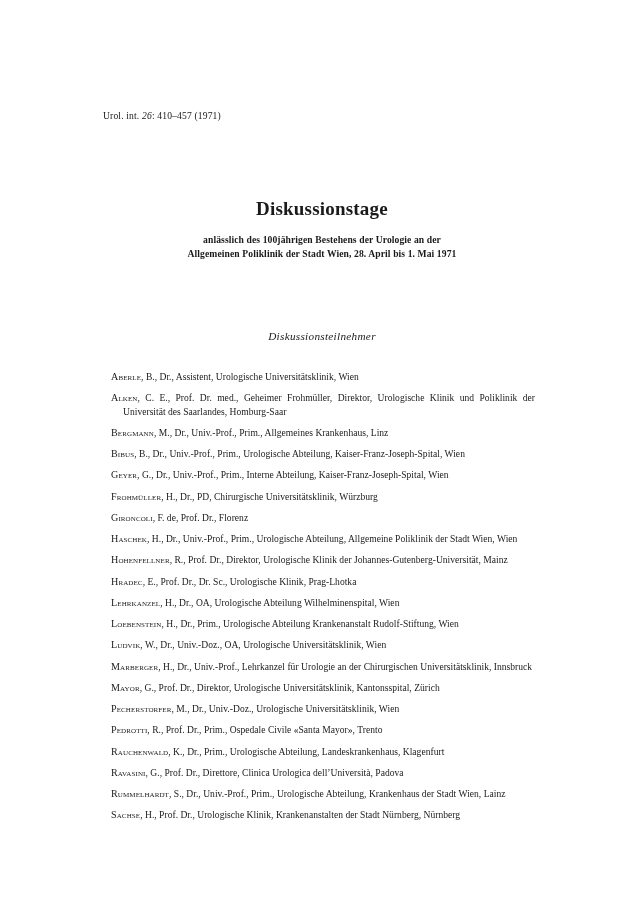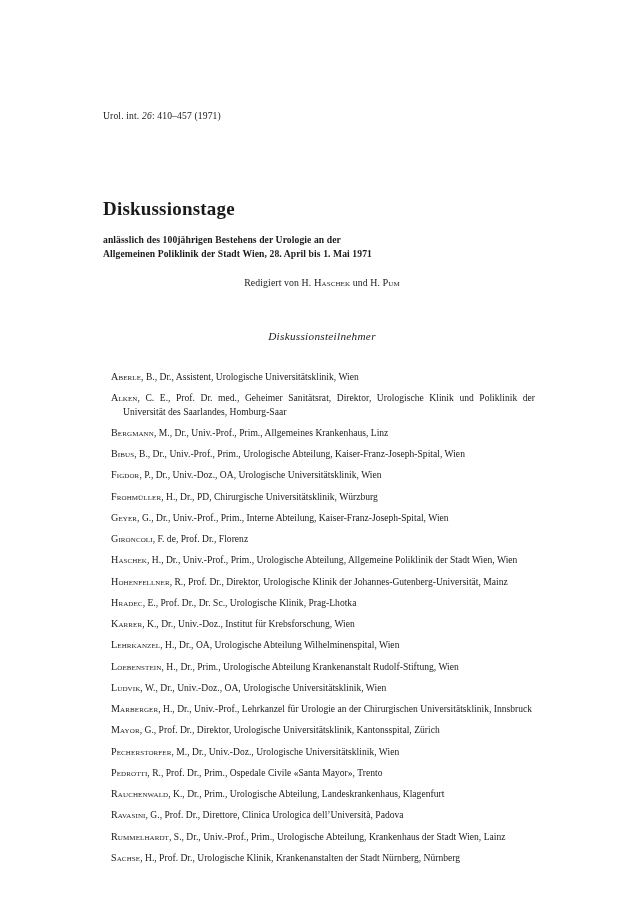--- a/index.html
+++ b/index.html
@@ -36,20 +36,21 @@
   .journal-ref .vol {
     font-style: italic;
   }
 
   
   .title-block {
     position: absolute;
     left: 103px;
     top: 198px;
     width: 438px;
+    text-align: center;
   }
   .doc-title {
     font-size: 19px;
     font-weight: bold;
     letter-spacing: 0.2px;
     margin: 0;
     line-height: 1.15;
   }
   .subtitle {
     margin: 13px 0 0 0;
@@ -120,39 +121,34 @@
   </div>
 
   <div class="title-block">
     <h1 class="doc-title">Diskussionstage</h1>
     <div class="subtitle">
       <span class="subtitle-line">anlässlich des 100jährigen Bestehens der Urologie an der</span>
       <span class="subtitle-line">Allgemeinen Poliklinik der Stadt Wien, 28. April bis 1. Mai 1971</span>
     </div>
   </div>
 
-  <div class="editors">
-    <span>Redigiert von H. </span><span class="sc">Haschek</span><span> und H. </span><span class="sc">Pum</span>
-  </div>
 
   <div class="section-heading">Diskussionsteilnehmer</div>
 
   <div class="participants" id="participants-list">
       <p class="participant"><span class="surname">Aberle</span><span>, B., Dr., Assistent, Urologische Universitätsklinik, Wien</span></p>
-      <p class="participant"><span class="surname">Alken</span><span>, C. E., Prof. Dr. med., Geheimer Sanitätsrat, Direktor, Urologische Klinik und Poliklinik der Universität des Saarlandes, Homburg-Saar</span></p>
+      <p class="participant"><span class="surname">Alken</span><span>, C. E., Prof. Dr. med., Geheimer Frohmüller, Direktor, Urologische Klinik und Poliklinik der Universität des Saarlandes, Homburg-Saar</span></p>
       <p class="participant"><span class="surname">Bergmann</span><span>, M., Dr., Univ.-Prof., Prim., Allgemeines Krankenhaus, Linz</span></p>
       <p class="participant"><span class="surname">Bibus</span><span>, B., Dr., Univ.-Prof., Prim., Urologische Abteilung, Kaiser-Franz-Joseph-Spital, Wien</span></p>
-      <p class="participant"><span class="surname">Figdor</span><span>, P., Dr., Univ.-Doz., OA, Urologische Universitätsklinik, Wien</span></p>
+      <p class="participant"><span class="surname">Geyer</span><span>, G., Dr., Univ.-Prof., Prim., Interne Abteilung, Kaiser-Franz-Joseph-Spital, Wien</span></p>
       <p class="participant"><span class="surname">Frohmüller</span><span>, H., Dr., PD, Chirurgische Universitätsklinik, Würzburg</span></p>
-      <p class="participant"><span class="surname">Geyer</span><span>, G., Dr., Univ.-Prof., Prim., Interne Abteilung, Kaiser-Franz-Joseph-Spital, Wien</span></p>
       <p class="participant"><span class="surname">Gironcoli</span><span>, F. de, Prof. Dr., Florenz</span></p>
       <p class="participant"><span class="surname">Haschek</span><span>, H., Dr., Univ.-Prof., Prim., Urologische Abteilung, Allgemeine Poliklinik der Stadt Wien, Wien</span></p>
       <p class="participant"><span class="surname">Hohenfellner</span><span>, R., Prof. Dr., Direktor, Urologische Klinik der Johannes-Gutenberg-Universität, Mainz</span></p>
       <p class="participant"><span class="surname">Hradec</span><span>, E., Prof. Dr., Dr. Sc., Urologische Klinik, Prag-Lhotka</span></p>
-      <p class="participant"><span class="surname">Karrer</span><span>, K., Dr., Univ.-Doz., Institut für Krebsforschung, Wien</span></p>
       <p class="participant"><span class="surname">Lehrkanzel</span><span>, H., Dr., OA, Urologische Abteilung Wilhelminenspital, Wien</span></p>
       <p class="participant"><span class="surname">Loebenstein</span><span>, H., Dr., Prim., Urologische Abteilung Krankenanstalt Rudolf-Stiftung, Wien</span></p>
       <p class="participant"><span class="surname">Ludvik</span><span>, W., Dr., Univ.-Doz., OA, Urologische Universitätsklinik, Wien</span></p>
       <p class="participant"><span class="surname">Marberger</span><span>, H., Dr., Univ.-Prof., Lehrkanzel für Urologie an der Chirurgischen Universitätsklinik, Innsbruck</span></p>
       <p class="participant"><span class="surname">Mayor</span><span>, G., Prof. Dr., Direktor, Urologische Universitätsklinik, Kantonsspital, Zürich</span></p>
       <p class="participant"><span class="surname">Pecherstorfer</span><span>, M., Dr., Univ.-Doz., Urologische Universitätsklinik, Wien</span></p>
       <p class="participant"><span class="surname">Pedrotti</span><span>, R., Prof. Dr., Prim., Ospedale Civile «Santa Mayor», Trento</span></p>
       <p class="participant"><span class="surname">Rauchenwald</span><span>, K., Dr., Prim., Urologische Abteilung, Landeskrankenhaus, Klagenfurt</span></p>
       <p class="participant"><span class="surname">Ravasini</span><span>, G., Prof. Dr., Direttore, Clinica Urologica dell’Università, Padova</span></p>
       <p class="participant"><span class="surname">Rummelhardt</span><span>, S., Dr., Univ.-Prof., Prim., Urologische Abteilung, Krankenhaus der Stadt Wien, Lainz</span></p>

